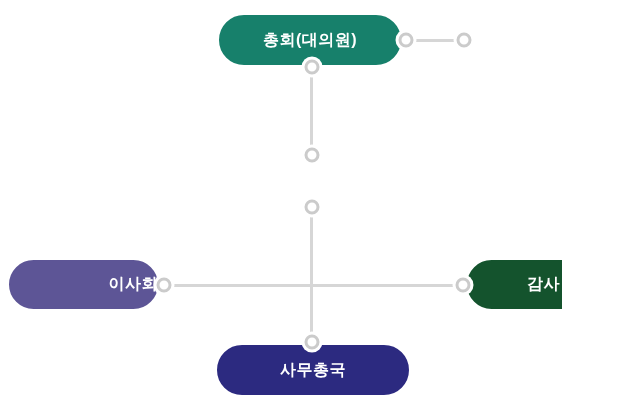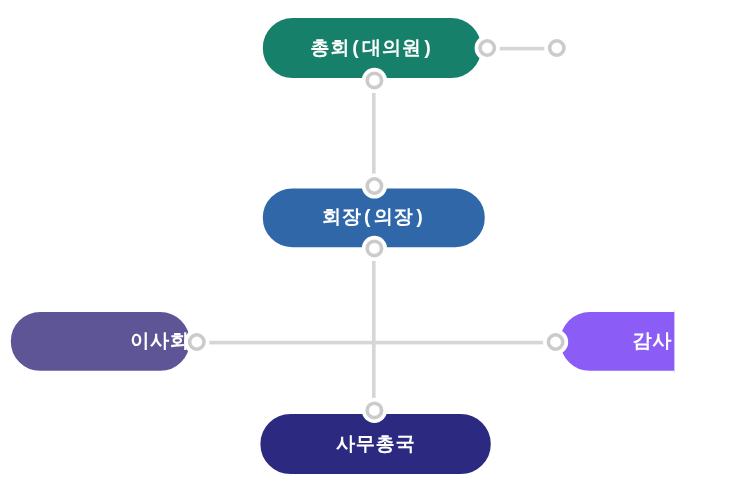--- a/index.html
+++ b/index.html
@@ -7,21 +7,20 @@
     padding: 0;
     background: #ffffff;
     font-family: "Liberation Sans", "DejaVu Sans", sans-serif;
   }
   .canvas {
     position: relative;
     width: 562px;
     height: 401px;
     background: #ffffff;
     overflow: hidden;
-    font-family: Liberation Mono, monospace;
   }
   
   .line {
     position: absolute;
     background: #d6d6d6;
   }
   .line.h { height: 3px; }
   .line.v { width: 3px; }
   
   .dot {
@@ -78,29 +77,26 @@
   <div class="line h line-assembly-itemassoc"></div>
   <div class="line v line-assembly-chairman"></div>
   <div class="line v line-chairman-secretariat"></div>
   <div class="line h line-board-auditor"></div>
 
   <div class="pill pill-assembly" style="background-color: rgb(23, 128, 107);">
     <span>총회(대의원)</span>
   </div>
 
 
-  <div class="pill pill-chairman" style="background-color: rgb(47, 103, 168);">
-    <span>회장(의장)</span>
-  </div>
 
   <div class="pill pill-board" style="background-color: rgb(93, 85, 150);">
     <span>이사회</span>
   </div>
 
-  <div class="pill pill-auditor" style="background-color: #8b5cf6;">
+  <div class="pill pill-auditor" style="background-color: #14532d;">
     <span>감사</span>
   </div>
 
   <div class="pill pill-secretariat" style="background-color: rgb(44, 42, 128);">
     <span>사무총국</span>
   </div>
 
   <div class="dot dot-assembly-right"></div>
   <div class="dot dot-itemassoc-left"></div>
   <div class="dot dot-assembly-bottom"></div>

